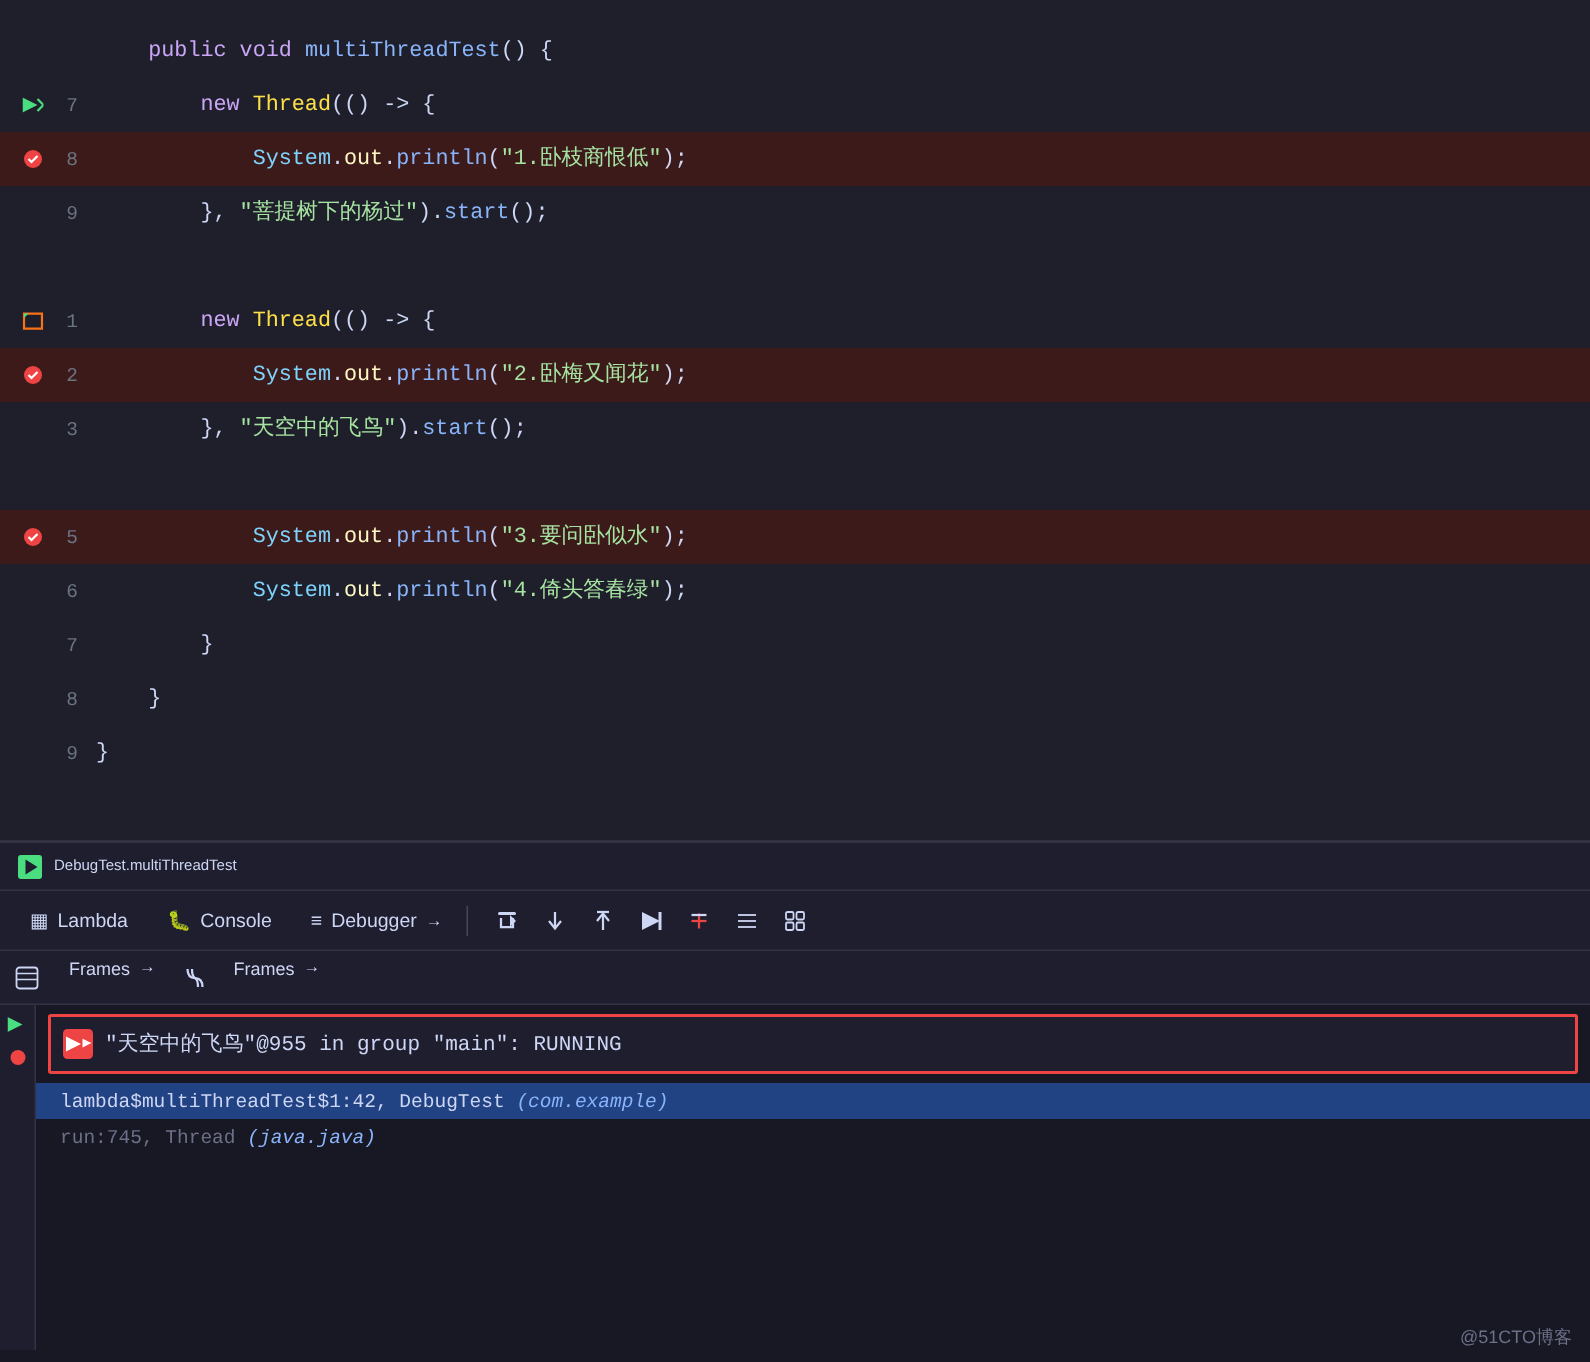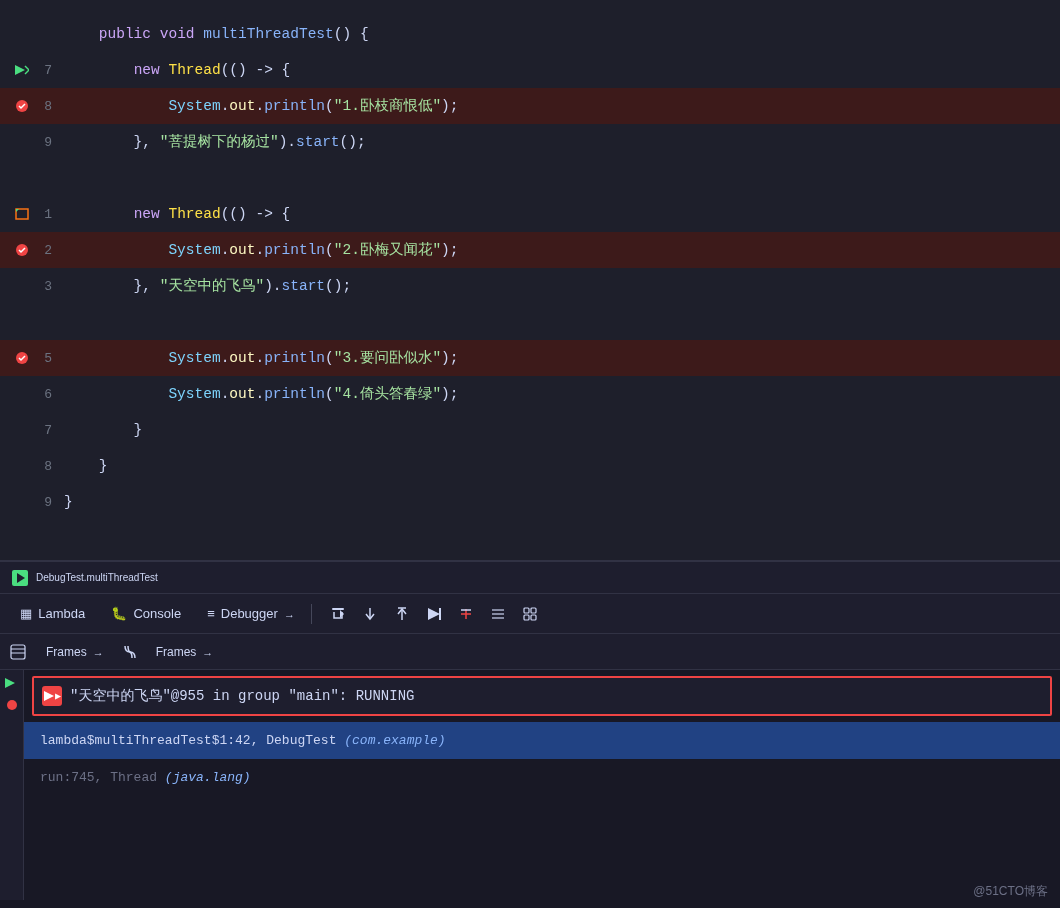--- a/index.html
+++ b/index.html
@@ -178,21 +178,20 @@
       align-items: center;
       padding: 0 8px;
       gap: 4px;
       border-bottom: 1px solid #313244;
     }
 
     .sub-tab-btn {
       height: 26px;
       padding: 0 10px;
       display: flex;
-      align-items: center;
       gap: 6px;
       border-radius: 3px;
       cursor: pointer;
       font-family: 'Segoe UI', Arial, sans-serif;
       font-size: 12px;
       color: #cdd6f4;
       background: transparent;
       border: none;
     }
 
@@ -225,21 +224,21 @@
     .thread-run-text {
       font-family: 'Courier New', Courier, monospace;
       font-size: 14px;
       color: #cdd6f4;
     }
 
     
     .stack-row {
       display: flex;
       align-items: center;
-      height: 37px;
+      height: 24px;
       padding: 0 16px;
     }
 
     .stack-row.selected {
       background: #214283;
     }
 
     .stack-row-text {
       font-family: 'Courier New', Courier, monospace;
       font-size: 13px;
@@ -528,20 +527,20 @@
           ▶
         </div>
         <span class="thread-run-text">"天空中的飞鸟"@955 in group "main": RUNNING</span>
       </div>
 
       <div id="stack-frames-container">
       <div class="stack-row selected">
             <span class="stack-row-text">lambda$multiThreadTest$1:42, DebugTest <span class="stack-row-italic">(com.example)</span></span>
           </div>
           <div class="stack-row">
-            <span class="stack-row-text stack-row-muted">run:745, Thread <span class="stack-row-italic">(java.lang)</span></span>
+            <span class="stack-row-text stack-row-muted">run:745, Thread <span class="stack-row-italic">(java.java)</span></span>
           </div>
         </div>
     </div>
   </div>
 </div>
 
 <div class="watermark">@51CTO博客</div>
 
 </body></html>

